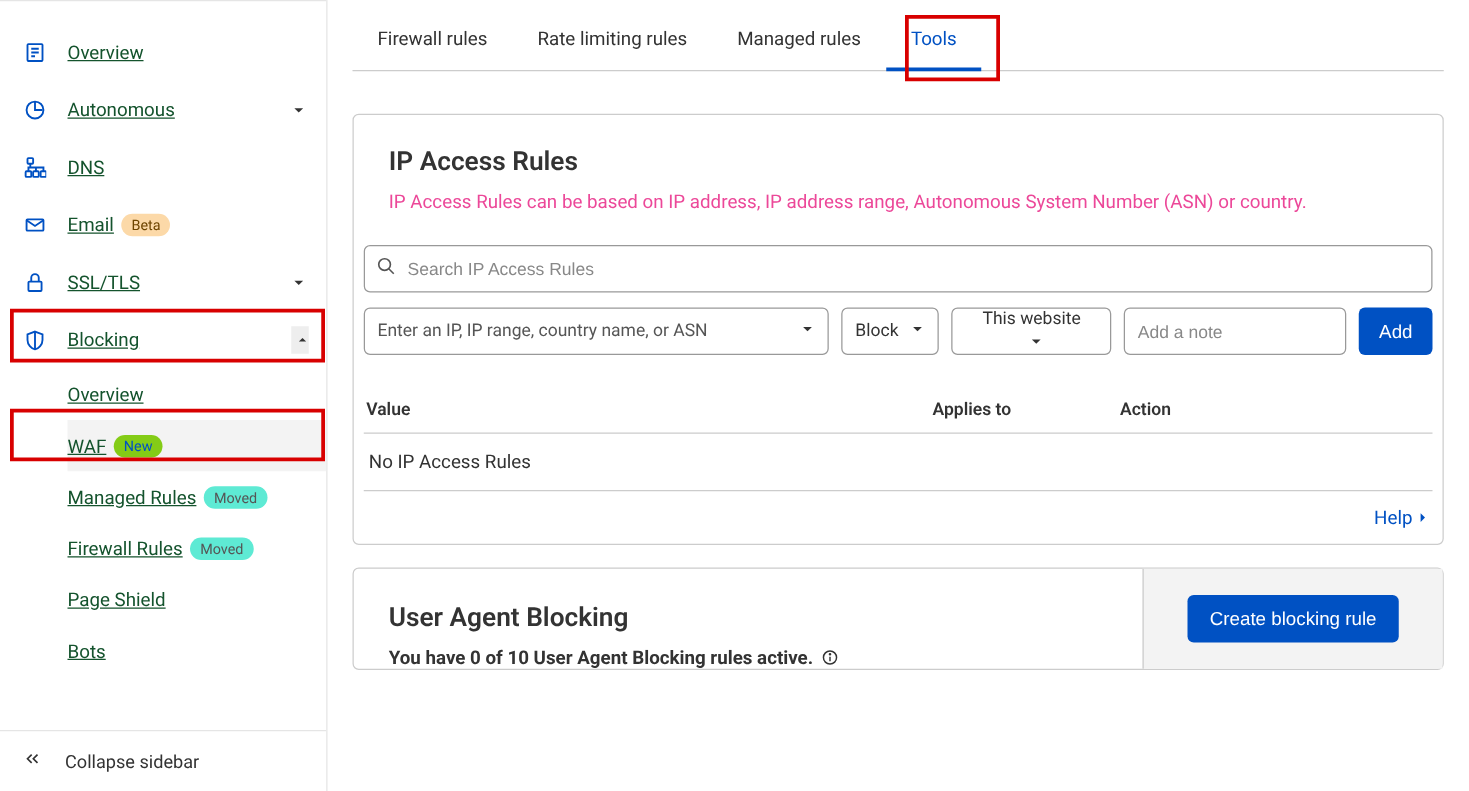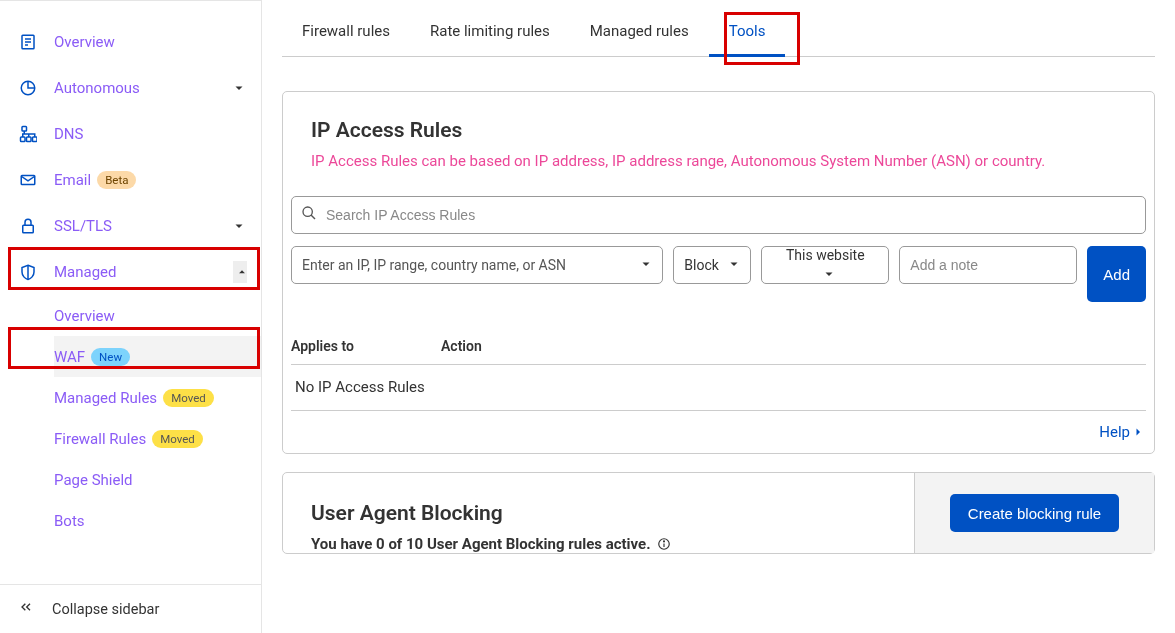--- a/index.html
+++ b/index.html
@@ -3,27 +3,27 @@
 <meta charset="utf-8">
 <style>
 * { box-sizing: border-box; margin: 0; padding: 0; }
 body { font-family: -apple-system, BlinkMacSystemFont, "Segoe UI", Roboto, Arial, sans-serif; font-size: 14px; color: #333; background: #fff; }
 .page { display: flex; width: 1175px; height: 633px; overflow: hidden; }
 .sidebar { width: 262px; border-right: 1px solid #e5e5e5; display: flex; flex-direction: column; }
 .sidebar-top { flex: 1; padding-top: 18px; overflow: hidden; border-top: 1px solid #e5e5e5; }
 .sidebar-bottom { border-top: 1px solid #e5e5e5; }
 .nav-item { display: flex; align-items: center; height: 46px; padding: 0 14px; cursor: pointer; position: relative; }
 .nav-item .icon { width: 28px; display: flex; align-items: center; justify-content: center; color: #0051c3; margin-right: 12px; }
-.nav-item .label { flex: 1; font-size: 15px; color: #8b5cf6; }
+.nav-item .label { flex: 1; font-size: 15px; color: #14532d; text-decoration: underline; }
 .nav-item .caret { width: 14px; color: #333; }
 .nav-item.has-caret .caret svg { display: block; }
 .badge { font-size: 11.5px; padding: 2px 8px; border-radius: 10px; margin-left: 6px; }
 .badge.beta { background: #fcd9a8; color: #6e4500; }
-.badge.new { background: #7dd3fc; color: #0051c3; }
-.badge.moved { background: #fde047; color: #555; }
+.badge.new { background: #84cc16; color: #0051c3; }
+.badge.moved { background: #5eead4; color: #555; }
 .nav-sub { padding-left: 54px; }
 .nav-sub .nav-item { padding: 0 14px 0 0; height: 41px; }
 .nav-sub .nav-item .label-wrap { display: flex; align-items: center; }
 .active-sub { background: #f3f3f3; }
 .highlight-row-sec { position: absolute; left: 8px; top: 247px; width: 252px; height: 43px; border: 3px solid #d80000; pointer-events: none; z-index: 5; }
 .highlight-row-waf { position: absolute; left: 8px; top: 327px; width: 252px; height: 42px; border: 3px solid #d80000; pointer-events: none; z-index: 5; }
 .highlight-row-tools { position: absolute; left: 724px; top: 12px; width: 76px; height: 53px; border: 3px solid #d80000; pointer-events: none; z-index: 5; }
 
 .main { flex: 1; padding: 0 20px 0 20px; overflow: hidden; }
 .tabs { display: flex; border-bottom: 1px solid #ccc; margin-top: 22px; }
@@ -41,21 +41,21 @@
 .filter-row { display: flex; gap: 10px; margin-bottom: 8px; }
 .dropdown { display: flex; align-items: center; justify-content: space-between; border: 1px solid #999; border-radius: 5px; height: 38px; padding: 0 10px; cursor: pointer; background: #fff; }
 .dropdown .dlabel { font-size: 14px; color: #555; }
 .dropdown.val .dlabel { color: #333; }
 .dropdown .dcaret { color: #333; margin-left: 8px; }
 .dd-ip { flex: 1; }
 .dd-block { width: 78px; }
 .dd-site { width: 128px; flex-direction: column; }
 .note-input { flex: 1; max-width: 178px; }
 .note-input input { width: 100%; height: 38px; border: 1px solid #999; border-radius: 5px; padding: 0 10px; font-size: 14px; }
-.add-btn { background: #0051c3; color: #fff; border: none; border-radius: 5px; height: 56px; padding: 0 16px; font-size: 15px; cursor: pointer; }
+.add-btn { background: #0051c3; color: #fff; border: none; border-radius: 5px; height: 38px; padding: 0 16px; font-size: 15px; cursor: pointer; }
 .tbl-head { display: flex; padding: 18px 0 10px 0; font-size: 14px; font-weight: 600; border-bottom: 1px solid #ccc; }
 .col-value { flex: 1; padding-left: 2px; }
 .col-applies { width: 150px; }
 .col-action { width: 250px; }
 .tbl-empty { padding: 13px 4px 14px 4px; font-size: 15px; border-bottom: 1px solid #ccc; }
 .help-row { display: flex; justify-content: flex-end; padding: 12px 10px 12px 0; text-align: center; }
 .help-link { color: #0051c3; font-size: 15px; display: flex; align-items: center; cursor: pointer; }
 
 .card2 { border: 1px solid #ccc; border-radius: 5px; margin-top: 18px; display: flex; }
 .card2-left { flex: 1; padding: 28px 28px 0 28px; }
@@ -143,21 +143,21 @@
         </span>
       </div>
 
       <div class="nav-item has-caret" style="background:#fff">
         <span class="icon">
           <svg width="18" height="18" viewBox="0 0 24 24" fill="none" stroke="currentColor" stroke-width="2">
               <path d="M12 3 L20 6 L20 12 C20 17 16 21 12 22 C8 21 4 17 4 12 L4 6 Z"></path>
               <line x1="12" y1="3" x2="12" y2="22"></line>
             </svg>
         </span>
-        <span class="label">Managed</span>
+        <span class="label">Blocking</span>
         <span class="caret" style="background:#eee;padding:6px 4px">
           <svg width="10" height="10" viewBox="0 0 24 24" fill="currentColor">
               <path d="M5 15 L12 8 L19 15 Z"></path>
             </svg>
         </span>
       </div>
 
       <div class="nav-sub">
         <div class="nav-item">
           <span class="label">Overview</span>
@@ -251,20 +251,21 @@
                   </svg>
               </span>
             </div>
             <div class="note-input">
               <input type="text" placeholder="Add a note" style="">
             </div>
             <button class="add-btn">Add</button>
           </div>
         </div>
         <div class="tbl-head">
+          <div class="col-value">Value</div>
           <div class="col-applies">Applies to</div>
           <div class="col-action">Action</div>
         </div>
         <div class="tbl-empty">No IP Access Rules</div>
       </div>
       <div class="help-row">
         <a class="help-link">
           <span>Help</span>
           <svg width="12" height="12" viewBox="0 0 24 24" fill="currentColor" style="margin-left:2px">
               <path d="M9 5 L16 12 L9 19 Z"></path>

